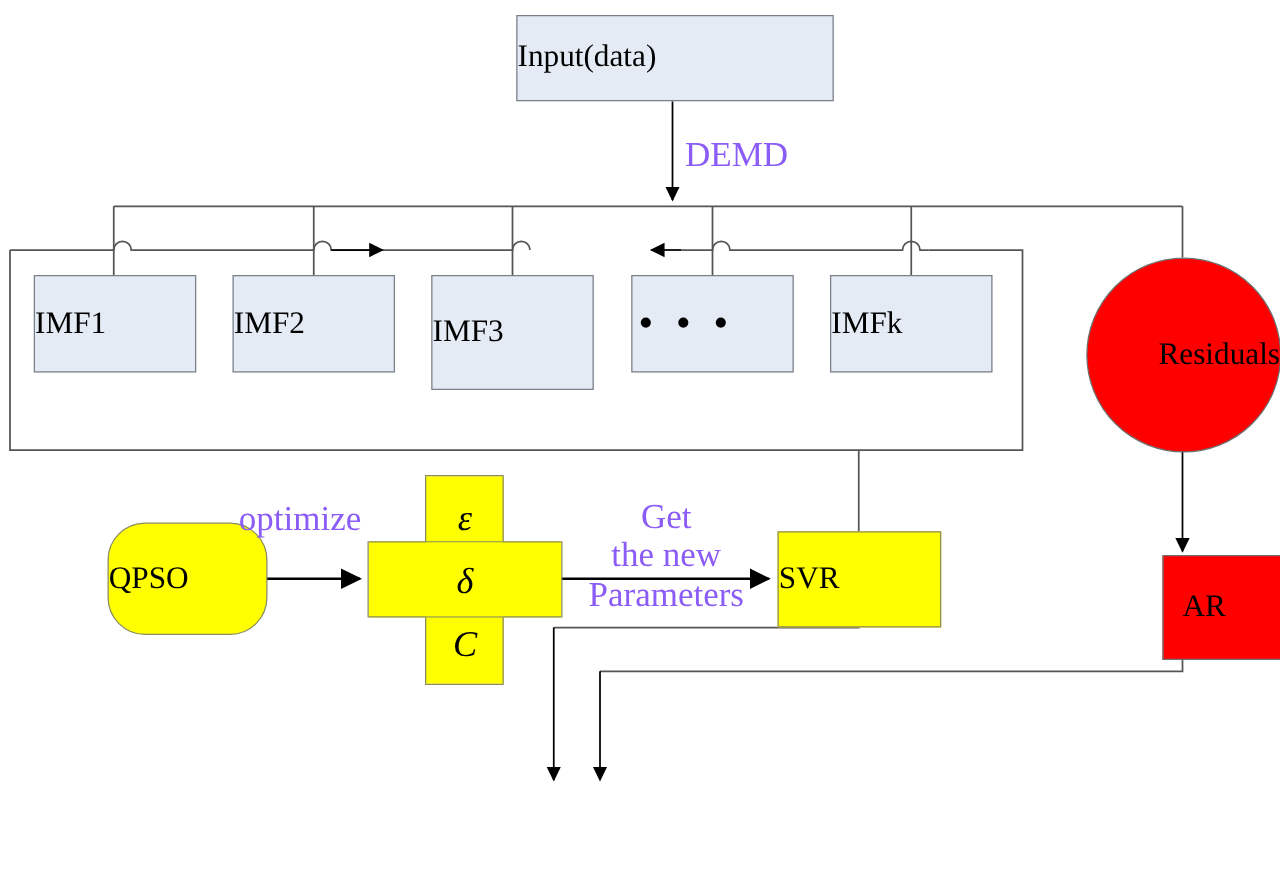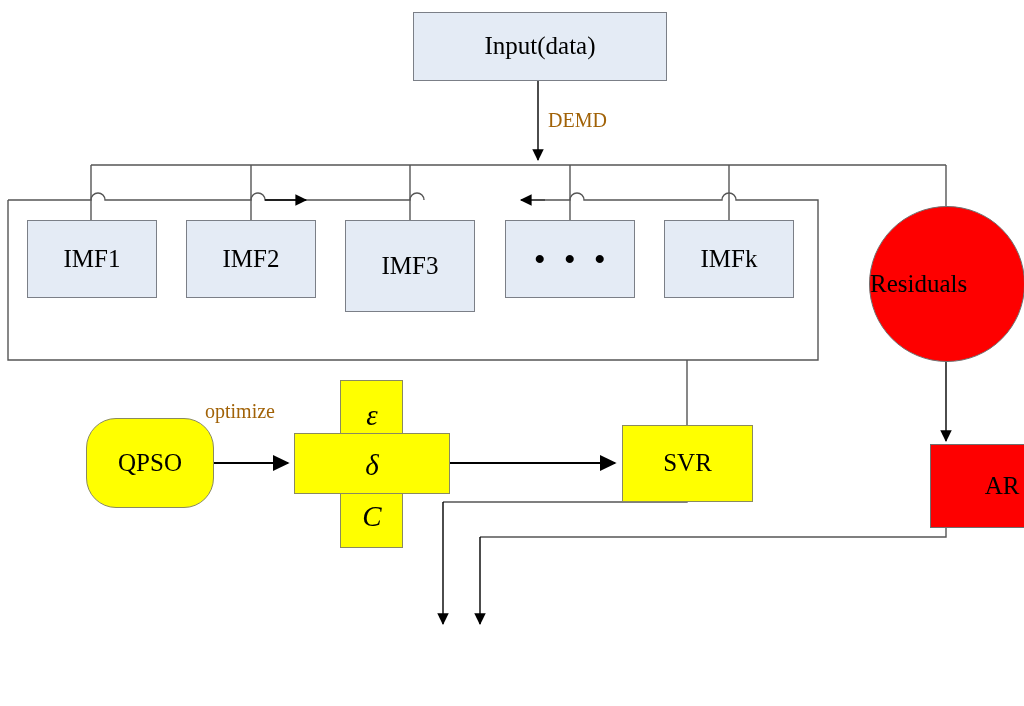--- a/index.html
+++ b/index.html
@@ -19,21 +19,21 @@
     position:absolute;
     left:0; top:0;
     width:1024px; height:706px;
     pointer-events:none;
   }
   .node{
     position:absolute;
     box-sizing:border-box;
     display:flex;
     align-items:center;
-    justify-content:center;
+    justify-content:flex-start;
     text-align:center;
     line-height:1.05;
   }
   .nbox{
     background:#e4ebf5;
     border:1.3px solid #7b7f87;
     font-size:25px;
   }
   .nred{
     background:#fe0000;
@@ -47,22 +47,22 @@
   }
   .rounded{ border-radius:30px;margin-left:44px; }
   .dots{
     letter-spacing:0.20em;
     font-size:30px;
     font-weight:700;
     padding-left:.18em;
   }
   .edge-label{
     position:absolute;
-    font-size:20px;
-    color:#a16207;
+    font-size:28px;
+    color:#8b5cf6;
     text-align:center;
     white-space:pre-line;
     line-height:1.12;
   }
   .crosswrap{
     position:absolute;
     left:295px; top:381px;
     width:154px; height:166px;
   }
   .cross-v, .cross-h{
@@ -101,21 +101,21 @@
     text-align:center;
     font-style:italic;
     font-size:29px;
     z-index:5;
   }
   .circle{
     position:absolute;
     border-radius:50%;
     background:#fe0000;
     border:1.3px solid #6f6f6f;
-    display:flex;align-items:center;justify-content:flex-start;
+    display:flex;align-items:center;justify-content:flex-end;
     font-size:25px;
   }
 </style>
 </head>
 <body>
 
 <div id="canvas">
 
   <svg id="wires" viewBox="0 0 1024 706" xmlns="http://www.w3.org/2000/svg">
     <defs>
@@ -207,19 +207,22 @@
 
   <div class="crosswrap">
     <div class="cross-v"></div>
     <div class="cross-h"></div>
     <div class="cross-cover-v"></div>
     <div class="cross-txt" style="top:18px;">ε</div>
     <div class="cross-txt" style="top:68px;">δ</div>
     <div class="cross-txt" style="top:119px;">C</div>
   </div>
 
+  <div class="edge-label" style="left:457px;top:398px;width:152px;">Get
+the new
+Parameters</div>
 
   <div class="node nyellow" style="left:622px;top:425px;width:131px;height:77px;">
     <span>SVR</span>
   </div>
 
 
 </div>
 
 </body></html>

